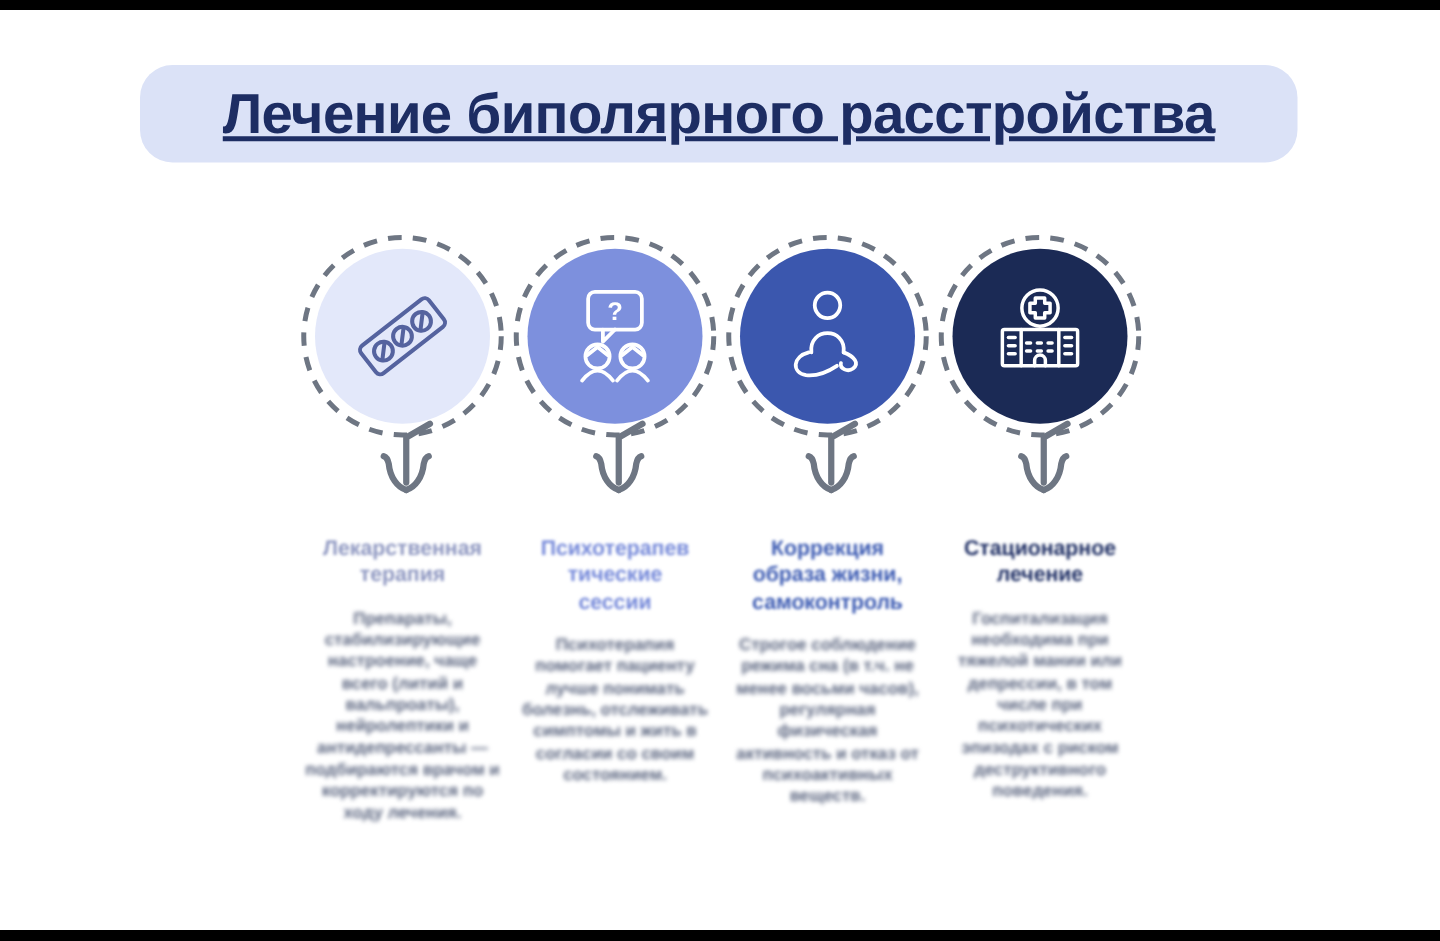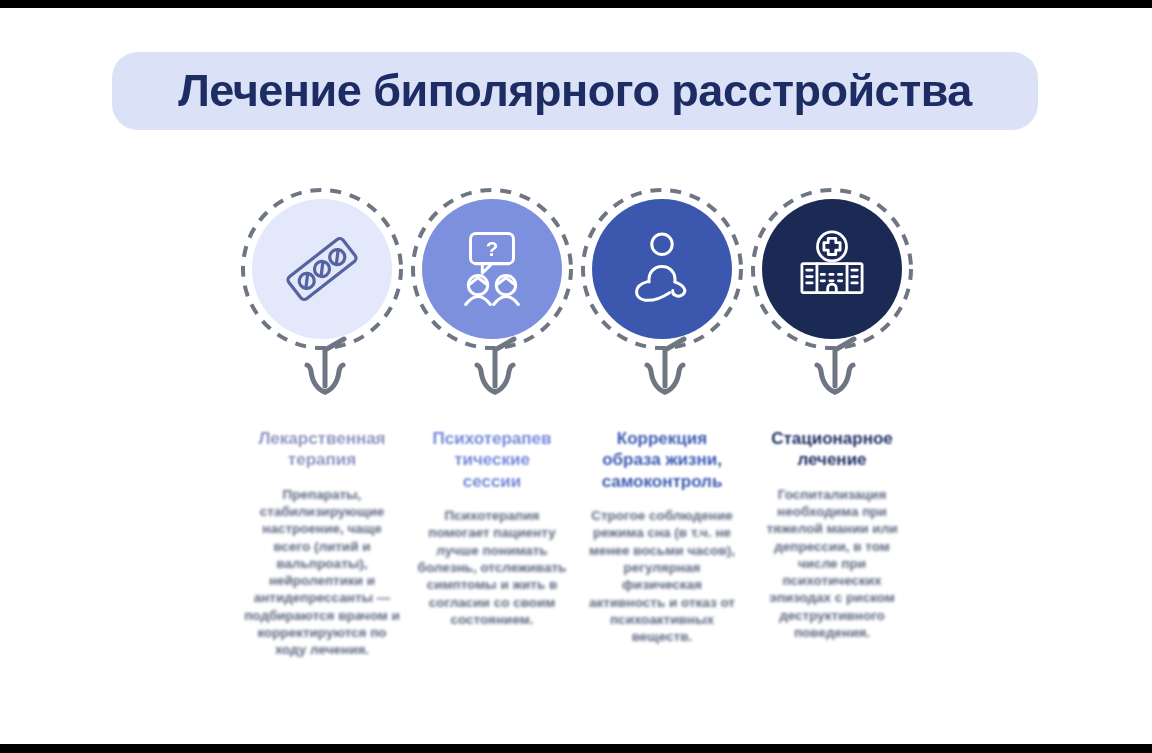--- a/index.html
+++ b/index.html
@@ -11,21 +11,21 @@
   .letterbox.top{top:0;height:8px;}
   .letterbox.bottom{bottom:0;height:9px;}
 
   .title-banner{
     position:absolute;left:112px;top:52px;width:926px;height:78px;
     background:#dbe2f7;border-radius:26px;
     display:flex;align-items:center;justify-content:center;
     box-shadow:0 0 0 6px rgba(255,255,255,0.9);
   }
   .title-banner h1{
-    margin:16px;font-size:45px;font-weight:bold;color:#1d2d63;letter-spacing:-0.5px;
+    margin:16px;font-size:45px;font-weight:bold;color:#1d2d63;letter-spacing:-0.5px;text-decoration:underline;
   }
 
   .units-row{position:absolute;left:237px;top:184px;width:680px;display:flex;}
   .unit{position:relative;width:170px;height:215px;}
   .ring{position:absolute;left:1px;top:1px;}
   .circle{
     position:absolute;left:15px;top:15px;width:140px;height:140px;border-radius:50%;
     display:flex;align-items:center;justify-content:center;
   }
   .c1{background:#e3e8fa;}

